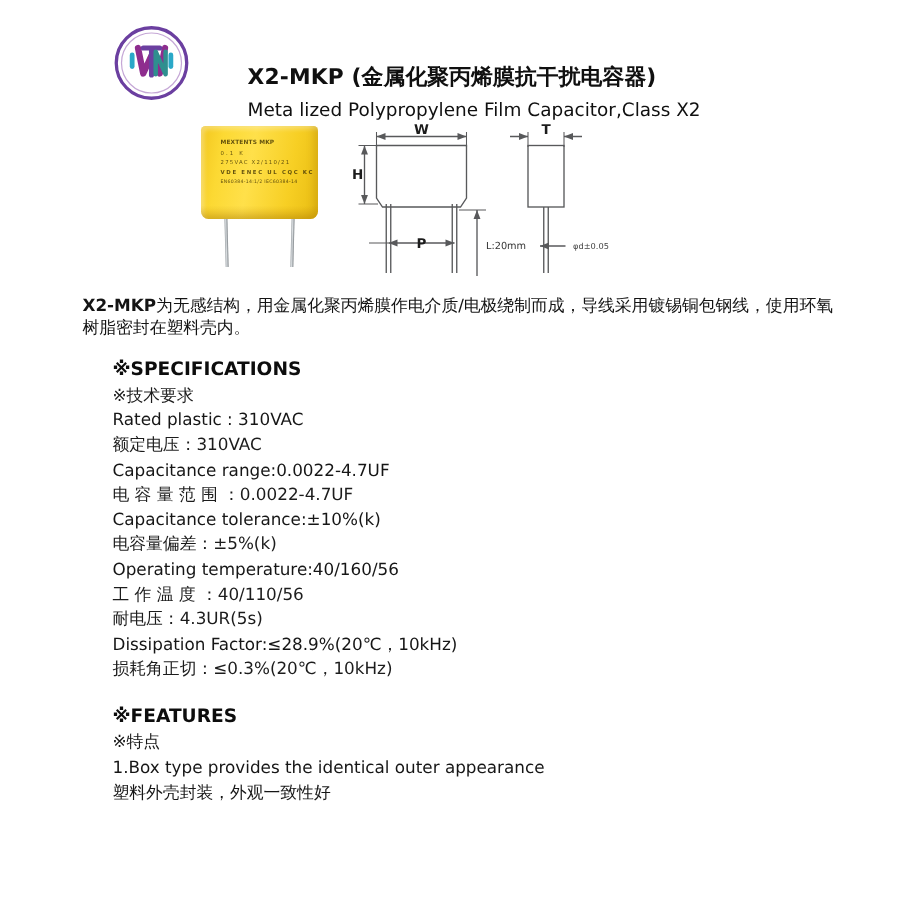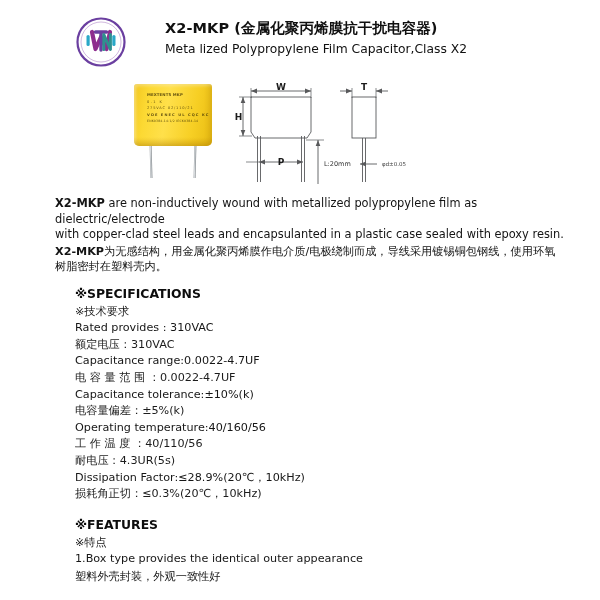--- a/index.html
+++ b/index.html
@@ -47,20 +47,21 @@
     width: 420px;
     text-align: left;
   }
   .title-cn {
     font-size: 14.5px;
     font-weight: bold;
     letter-spacing: 0.1px;
     line-height: 20px;
     color: #101010;
     white-space: nowrap;
+    margin-top: 24px;
   }
   .title-en {
     font-size: 12.3px;
     font-weight: normal;
     line-height: 19px;
     margin-top: 2px;
     color: #101010;
     white-space: nowrap;
   }
 
@@ -284,34 +285,30 @@
         <text x="49" y="87" text-anchor="middle" font-family="DejaVu Sans, Liberation Sans, sans-serif" font-size="9" font-weight="bold" fill="#1c1c1c">P</text>
         <text x="132" y="11.5" text-anchor="middle" font-family="DejaVu Sans, Liberation Sans, sans-serif" font-size="9" font-weight="bold" fill="#1c1c1c">T</text>
         <text x="92" y="88" font-family="DejaVu Sans, Liberation Sans, sans-serif" font-size="6.5" fill="#333333">L:20mm</text>
         <text x="150" y="88" font-family="DejaVu Sans, Liberation Sans, sans-serif" font-size="5.5" fill="#444444">φd±0.05</text>
       </svg>
     </div>
   </div>
 
   <div class="content">
 
-    <p class="para-en">
-      <b>X2-MKP</b><span> are non-inductively wound with metallized polypropylene film as dielectric/electrode</span><br>
-      <span>with copper-clad steel leads and encapsulanted in a plastic case sealed with epoxy resin.</span>
-    </p>
     <p class="para-cn">
       <b>X2-MKP</b><span>为无感结构，用金属化聚丙烯膜作电介质/电极绕制而成，导线采用镀锡铜包钢线，使用环氧</span><br>
       <span>树脂密封在塑料壳内。</span>
     </p>
 
     <div class="section">
       <div class="section-title">※SPECIFICATIONS</div>
       <div class="spec-line cn">※技术要求</div>
       <div id="specs-list">
-          <div class="spec-line">Rated provides : 310VAC</div>
+          <div class="spec-line">Rated plastic : 310VAC</div>
           <div class="spec-line cn">额定电压：310VAC</div>
           <div class="spec-line">Capacitance range:0.0022-4.7UF</div>
           <div class="spec-line cn">电 容 量 范 围 ：0.0022-4.7UF</div>
           <div class="spec-line">Capacitance tolerance:±10%(k)</div>
           <div class="spec-line cn">电容量偏差：±5%(k)</div>
           <div class="spec-line">Operating temperature:40/160/56</div>
           <div class="spec-line cn">工 作 温 度 ：40/110/56</div>
           <div class="spec-line cn">耐电压：4.3UR(5s)</div>
           <div class="spec-line">Dissipation Factor:≤28.9%(20℃，10kHz)</div>
           <div class="spec-line cn">损耗角正切：≤0.3%(20℃，10kHz)</div>

